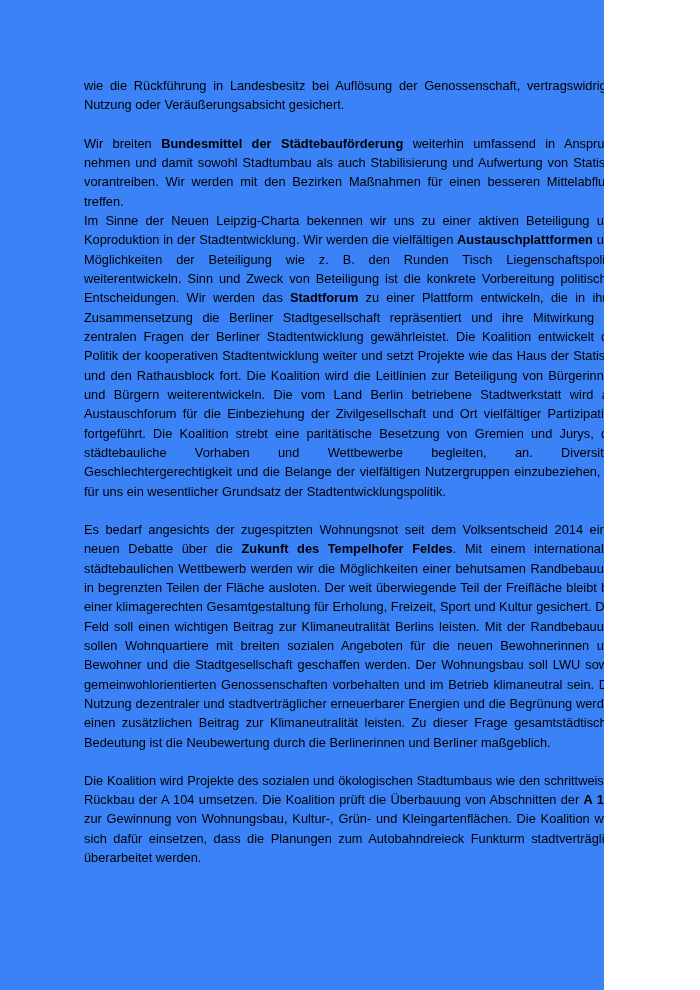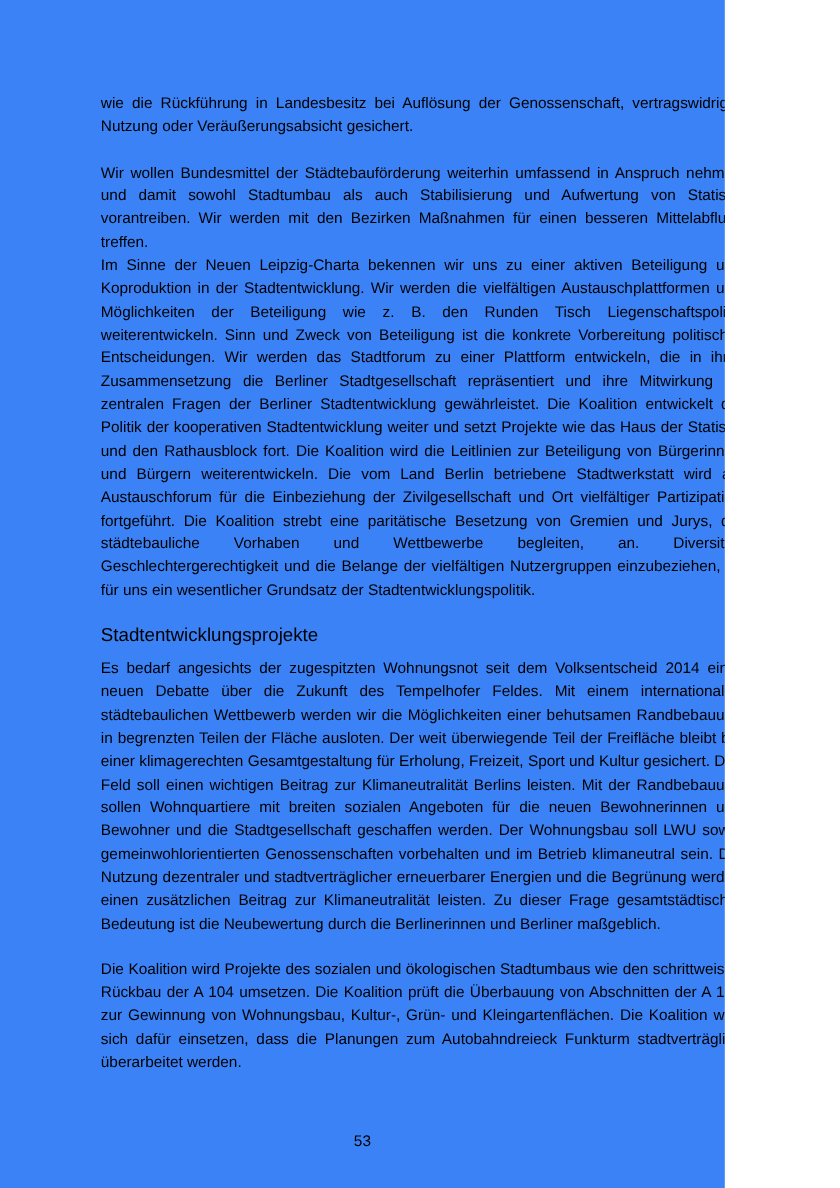--- a/index.html
+++ b/index.html
@@ -34,41 +34,37 @@
   }
   .content h2.heading {
     margin: 5px 0 7px 0;
     font-size: 15.6px;
     line-height: 20px;
     font-weight: bold;
     text-align: left;
     color: #000000;
   }
   .content b {
-    font-weight: normal;
+    font-weight: bold;
   }
   .footer {
     position: absolute;
     left: 0;
     right: 0;
     top: 941px;
     text-align: center;
     font-size: 12.8px;
     line-height: 19px;
     color: #000000;
   }
 </style>
 </head>
 <body>
 
 <div class="page">
   <div class="content">
       <p class="paragraph"><span>wie die Rückführung in Landesbesitz bei Auflösung der Genossenschaft, vertragswidriger Nutzung oder Veräußerungsabsicht gesichert.</span></p>
-      <p class="paragraph tight"><span>Wir wollen </span><b>Bundesmittel der Städtebauförderung</b><span> weiterhin umfassend in Anspruch nehmen und damit sowohl Stadtumbau als auch Stabilisierung und Aufwertung von Statistik vorantreiben. Wir werden mit den Bezirken Maßnahmen für einen besseren Mittelabfluss treffen.</span></p>
+      <p class="paragraph tight"><span>Wir breiten </span><b>Bundesmittel der Städtebauförderung</b><span> weiterhin umfassend in Anspruch nehmen und damit sowohl Stadtumbau als auch Stabilisierung und Aufwertung von Statistik vorantreiben. Wir werden mit den Bezirken Maßnahmen für einen besseren Mittelabfluss treffen.</span></p>
       <p class="paragraph"><span>Im Sinne der Neuen Leipzig-Charta bekennen wir uns zu einer aktiven Beteiligung und Koproduktion in der Stadtentwicklung. Wir werden die vielfältigen </span><b>Austauschplattformen</b><span> und Möglichkeiten der Beteiligung wie z. B. den Runden Tisch Liegenschaftspolitik weiterentwickeln. Sinn und Zweck von Beteiligung ist die konkrete Vorbereitung politischer Entscheidungen. Wir werden das </span><b>Stadtforum</b><span> zu einer Plattform entwickeln, die in ihrer Zusammensetzung die Berliner Stadtgesellschaft repräsentiert und ihre Mitwirkung an zentralen Fragen der Berliner Stadtentwicklung gewährleistet. Die Koalition entwickelt die Politik der kooperativen Stadtentwicklung weiter und setzt Projekte wie das Haus der Statistik und den Rathausblock fort. Die Koalition wird die Leitlinien zur Beteiligung von Bürgerinnen und Bürgern weiterentwickeln. Die vom Land Berlin betriebene Stadtwerkstatt wird als Austauschforum für die Einbeziehung der Zivilgesellschaft und Ort vielfältiger Partizipation fortgeführt. Die Koalition strebt eine paritätische Besetzung von Gremien und Jurys, die städtebauliche Vorhaben und Wettbewerbe begleiten, an. Diversität, Geschlechtergerechtigkeit und die Belange der vielfältigen Nutzergruppen einzubeziehen, ist für uns ein wesentlicher Grundsatz der Stadtentwicklungspolitik.</span></p>
-      <h2 class="heading"><b>Stadtentwicklungsprojekte</b></h2>
       <p class="paragraph"><span>Es bedarf angesichts der zugespitzten Wohnungsnot seit dem Volksentscheid 2014 einer neuen Debatte über die </span><b>Zukunft des Tempelhofer Feldes</b><span>. Mit einem internationalen städtebaulichen Wettbewerb werden wir die Möglichkeiten einer behutsamen Randbebauung in begrenzten Teilen der Fläche ausloten. Der weit überwiegende Teil der Freifläche bleibt bei einer klimagerechten Gesamtgestaltung für Erholung, Freizeit, Sport und Kultur gesichert. Das Feld soll einen wichtigen Beitrag zur Klimaneutralität Berlins leisten. Mit der Randbebauung sollen Wohnquartiere mit breiten sozialen Angeboten für die neuen Bewohnerinnen und Bewohner und die Stadtgesellschaft geschaffen werden. Der Wohnungsbau soll LWU sowie gemeinwohlorientierten Genossenschaften vorbehalten und im Betrieb klimaneutral sein. Die Nutzung dezentraler und stadtverträglicher erneuerbarer Energien und die Begrünung werden einen zusätzlichen Beitrag zur Klimaneutralität leisten. Zu dieser Frage gesamtstädtischer Bedeutung ist die Neubewertung durch die Berlinerinnen und Berliner maßgeblich.</span></p>
       <p class="paragraph"><span>Die Koalition wird Projekte des sozialen und ökologischen Stadtumbaus wie den schrittweisen Rückbau der A 104 umsetzen. Die Koalition prüft die Überbauung von Abschnitten der </span><b>A 100</b><span> zur Gewinnung von Wohnungsbau, Kultur-, Grün- und Kleingartenflächen. Die Koalition wird sich dafür einsetzen, dass die Planungen zum Autobahndreieck Funkturm stadtverträglich überarbeitet werden.</span></p>
     </div>
-  <div class="footer">
-    <span>53</span>
-  </div>
 </div>
 
 </body></html>

